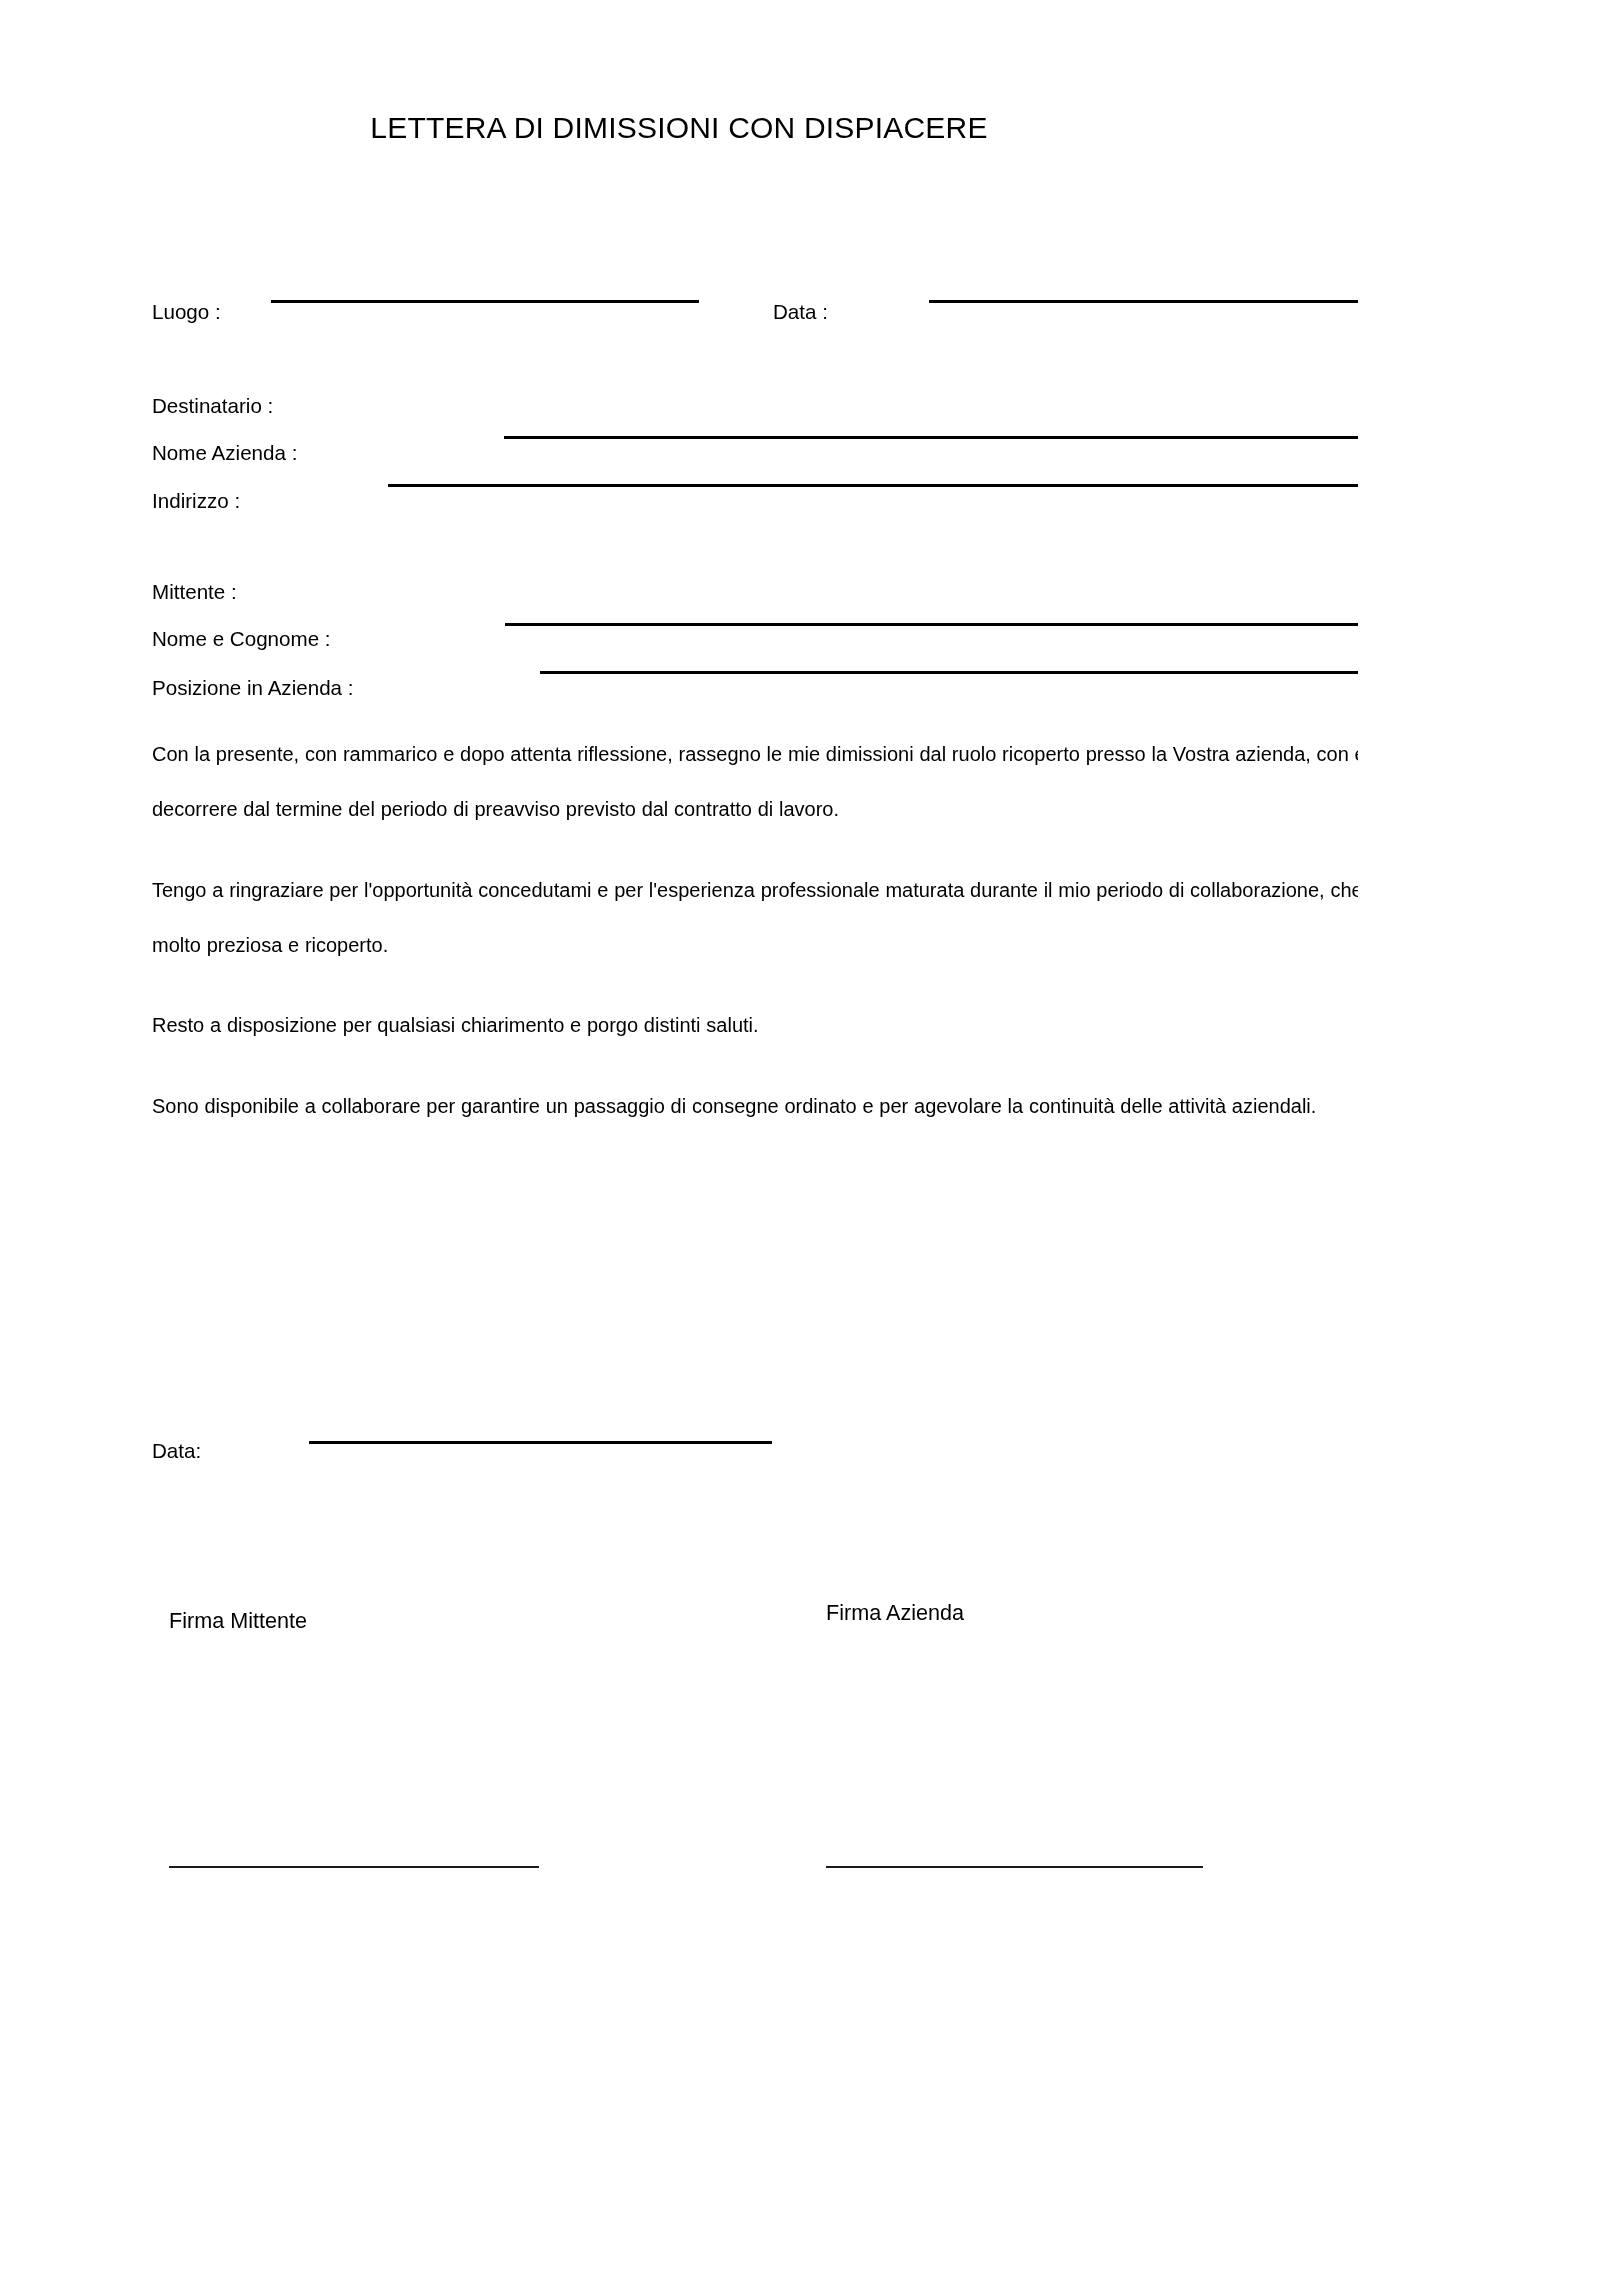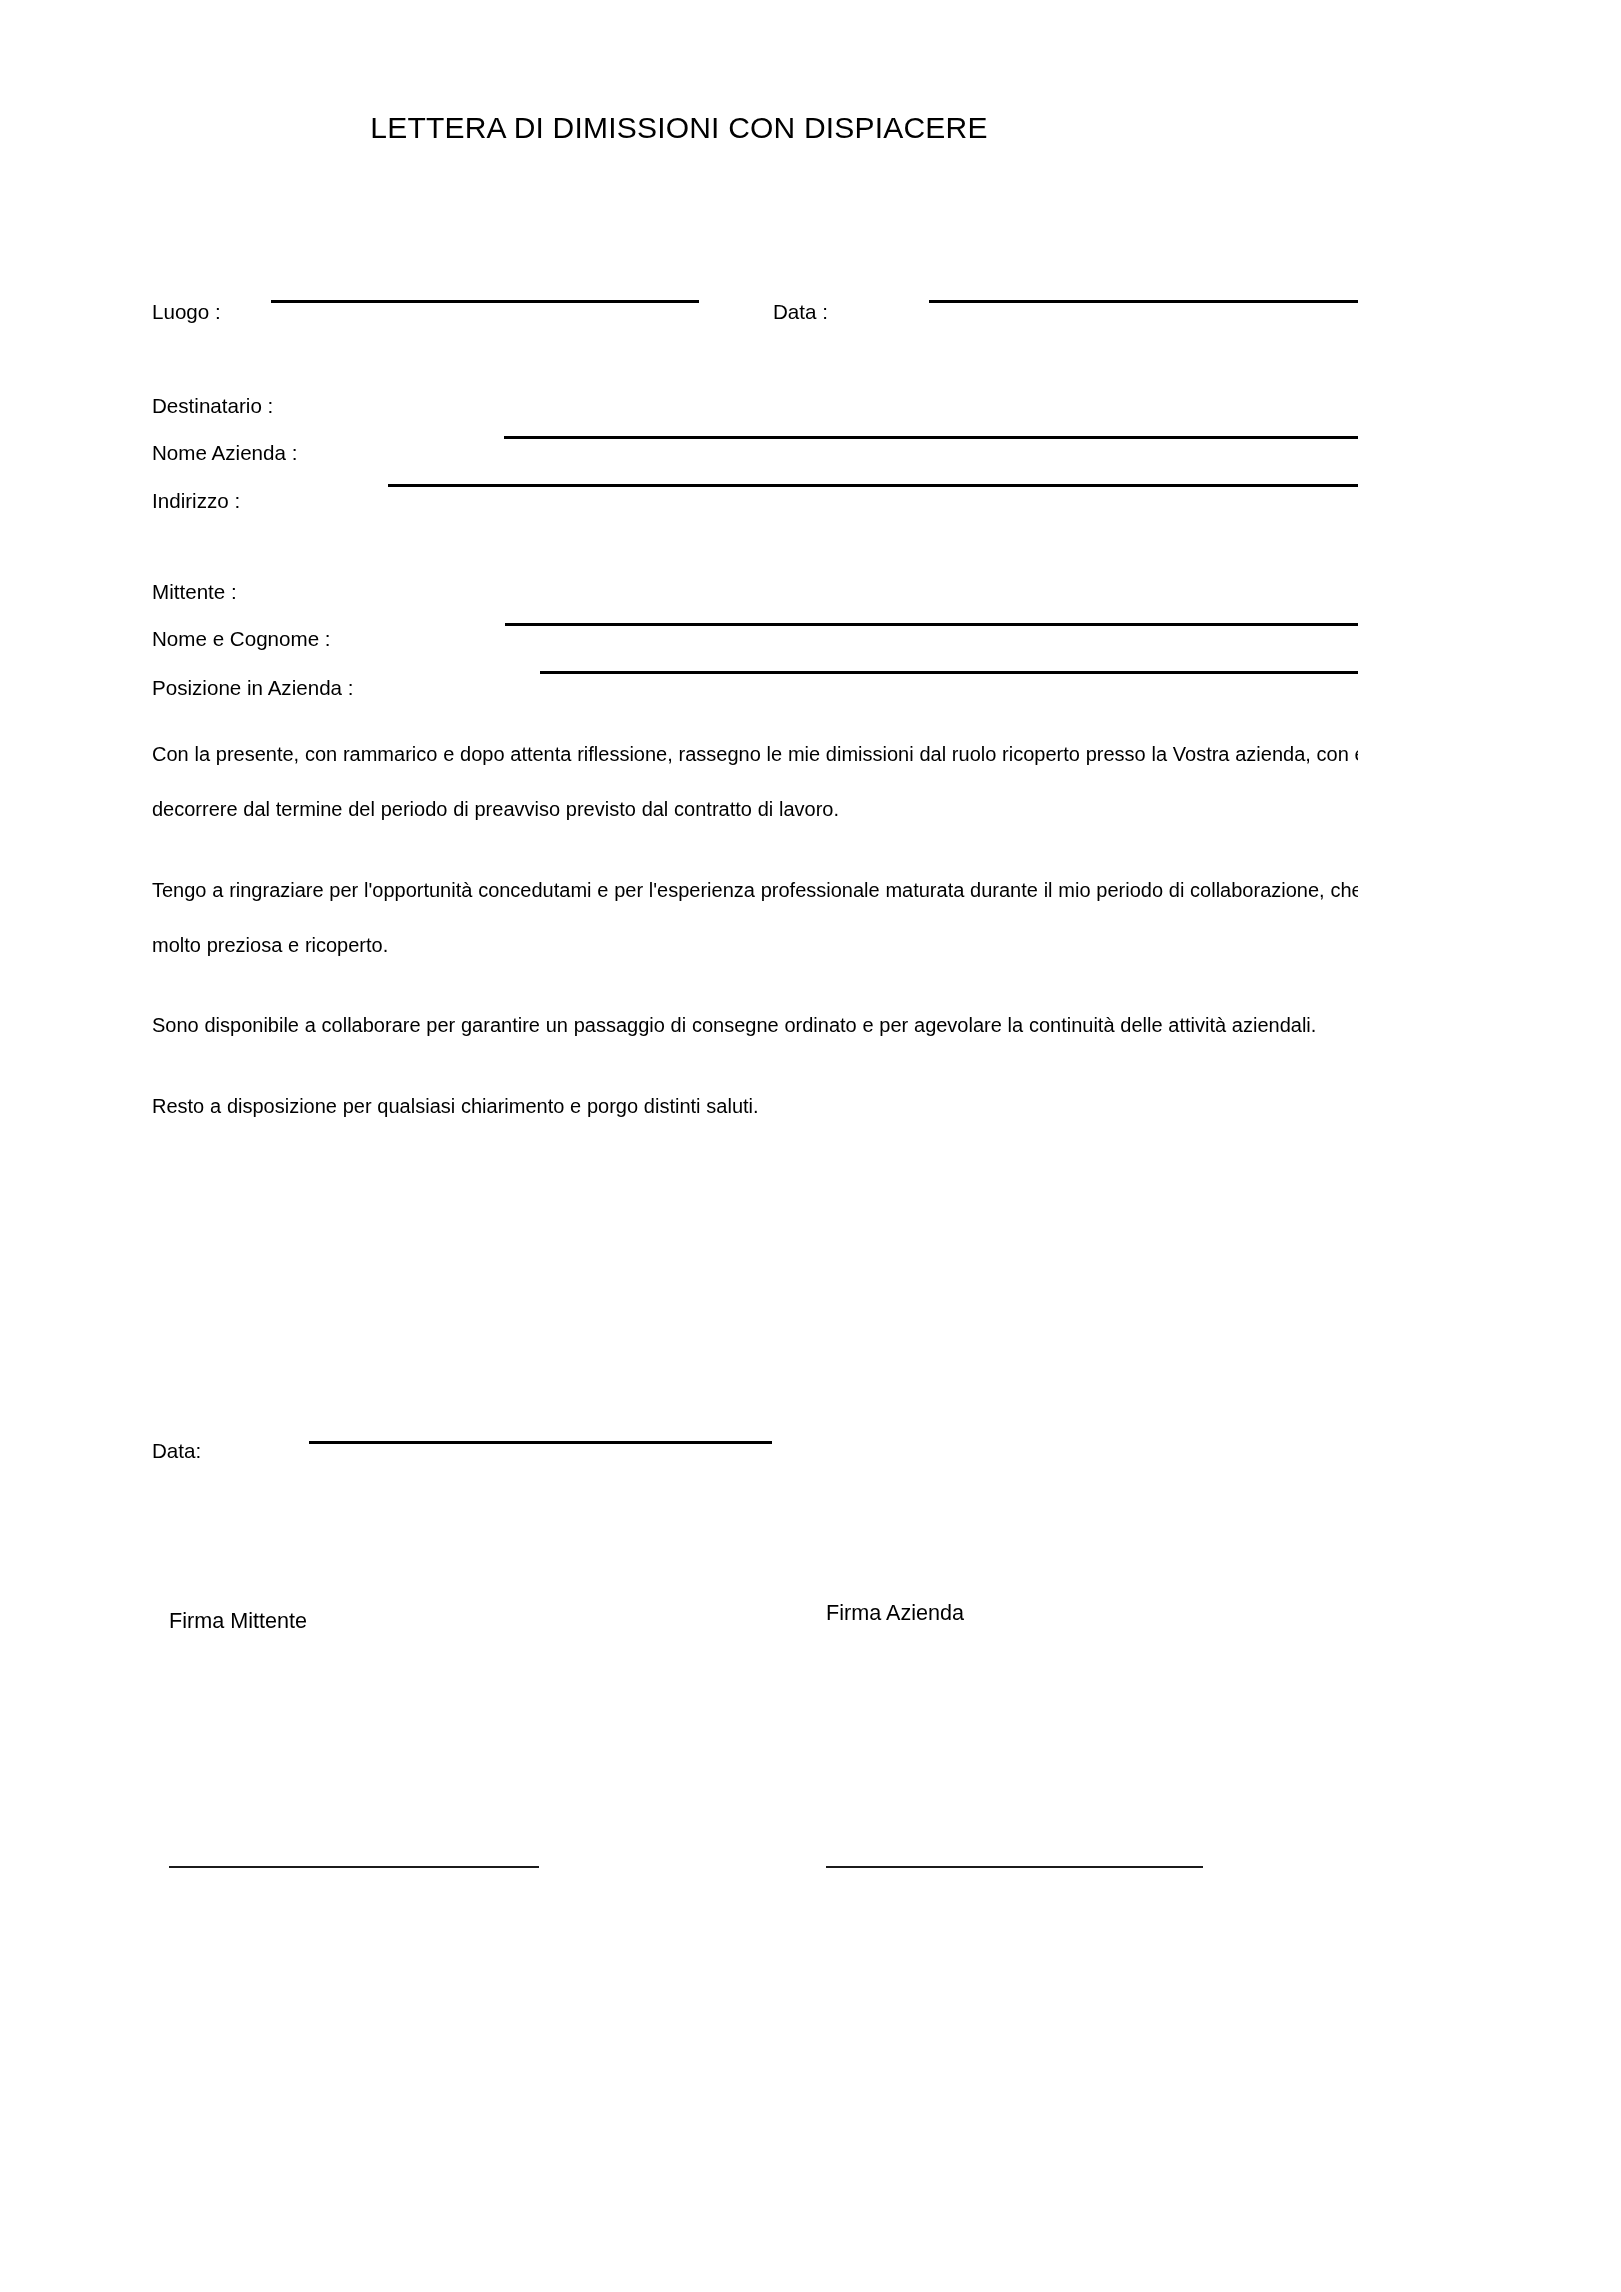--- a/index.html
+++ b/index.html
@@ -108,22 +108,22 @@
 
   <div class="label" style="left:152px; top:599px;">Nome e Cognome :</div>
   <div class="rule" style="left:505px; top:623px; width:961px;"></div>
 
   <div class="label" style="left:152px; top:648px;">Posizione in Azienda :</div>
   <div class="rule" style="left:540px; top:671px; width:925px;"></div>
 
   <div class="body-block" style="top:727px;">
     <p class="para">Con la presente, con rammarico e dopo attenta riflessione, rassegno le mie dimissioni dal ruolo ricoperto presso la Vostra azienda, con effetto a decorrere dal termine del periodo di preavviso previsto dal contratto di lavoro.</p>
     <p class="para">Tengo a ringraziare per l'opportunità concedutami e per l'esperienza professionale maturata durante il mio periodo di collaborazione, che considero molto preziosa e ricoperto.</p>
+    <p class="para">Resto a disposizione per qualsiasi chiarimento e porgo distinti saluti.</p>
     <p class="para">Sono disponibile a collaborare per garantire un passaggio di consegne ordinato e per agevolare la continuità delle attività aziendali.</p>
-    <p class="para">Resto a disposizione per qualsiasi chiarimento e porgo distinti saluti.</p>
   </div>
 
   <div class="label" style="left:152px; top:1411px;">Data:</div>
   <div class="rule" style="left:309px; top:1441px; width:463px;"></div>
 
   <div class="sig-caption" style="left:169px; top:1608px;">Firma Mittente</div>
   <div class="sig-caption" style="left:826px; top:1600px;">Firma Azienda</div>
 
   <div class="rule-thin" style="left:169px; top:1866px; width:370px;"></div>
   <div class="rule-thin" style="left:826px; top:1866px; width:377px;"></div>

